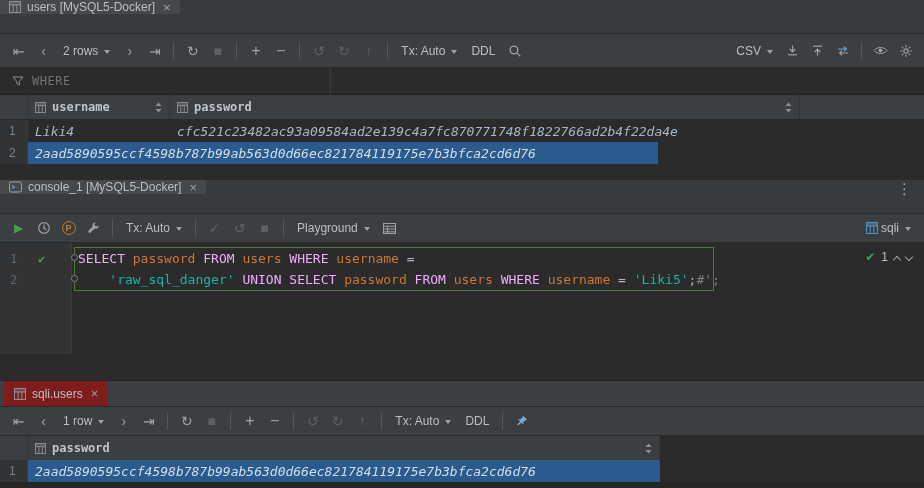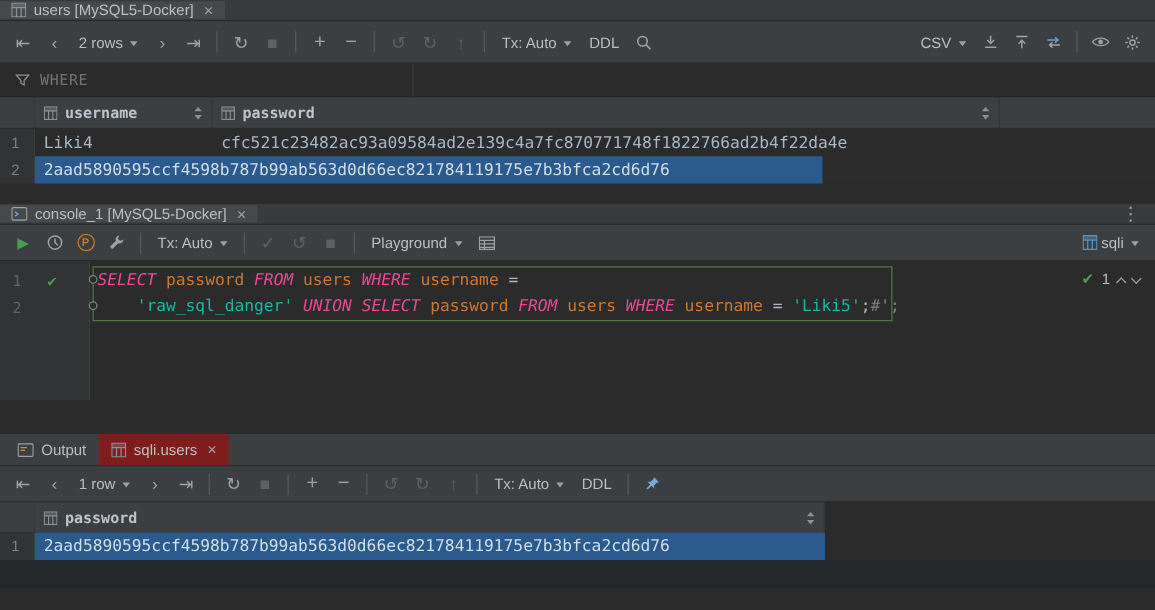--- a/index.html
+++ b/index.html
@@ -1,21 +1,21 @@
 <!DOCTYPE html>
 <html><head>
 <meta charset="utf-8">
 <style>
   * { margin:0; padding:0; box-sizing:border-box; }
   html,body { width:924px; height:488px; background:#2b2b2b; overflow:hidden; }
   body { font-family:"Liberation Sans","DejaVu Sans",sans-serif; font-size:12px; color:#bbbfc3; }
   .app { width:924px; height:488px; display:flex; flex-direction:column; background:#2b2b2b; }
 
   
-  .tabbar { height:17px; flex:none; background:#383b3d; display:flex; align-items:center; border-bottom:1px solid #282b2d; }
+  .tabbar { height:34px; flex:none; background:#383b3d; display:flex; align-items:flex-start; border-bottom:1px solid #282b2d; }
   .tab { display:flex; align-items:center; gap:6px; padding:0 9px; color:#bbbfc3; }
   .tab.active { background:#45494b; }
   .close { color:#9da2a6; font-size:13px; line-height:1; margin-left:2px; }
   .kebab { margin-left:auto; color:#9da2a6; font-size:15px; padding:0 12px; display:flex; align-items:center; }
   .icn { display:flex; align-items:center; }
 
   
   .toolbar { height:34px; flex:none; background:#3c3f41; border-bottom:1px solid #2a2a2a; display:flex; align-items:center; padding:0 7px; gap:2px; }
   .toolbar.slim { height:29px; }
   .tbtn { min-width:23px; height:23px; display:flex; align-items:center; justify-content:center; color:#9da2a6; font-size:14px; line-height:1; }
@@ -41,36 +41,36 @@
   .gcorner { width:28px; flex:none; border-right:1px solid #333637; background:#3c3f41; }
   .hcell { display:flex; align-items:center; gap:6px; padding:0 7px; border-right:1px solid #333637; background:#3c3f41; }
   .hlabel { color:#bcc5cd; font-weight:bold; font-size:12px; font-family:"DejaVu Sans Mono",monospace; }
   .sorticon { margin-left:auto; display:flex; align-items:center; }
   .hfill { flex:1; background:#3c3f41; }
   .w-user { width:142px; flex:none; }
   .w-pass { width:630px; flex:none; }
   .w-bpass { width:632px; flex:none; }
   .grow { height:22px; flex:none; display:flex; align-items:stretch; background:#2b2b2b; font-size:13px; }
   .rnum { width:28px; flex:none; background:#313335; border-right:1px solid #3a3d3e; color:#7c8184; font-size:12px; display:flex; align-items:center; padding-left:9px; }
-  .cell { display:flex; align-items:center; padding:0 7px; color:#a9b7c6; white-space:nowrap; overflow:hidden; }
+  .cell { display:flex; align-items:center; padding:0 7px; color:#a9b7c6; white-space:nowrap; overflow:hidden;font-style:italic; }
   .cell.sel { background:#2b5b8e; color:#d3dde8; }
   .gfill { height:16px; flex:none; background:#2b2b2b; }
 
   
   .editor { height:111px; flex:none; background:#2b2b2b; display:flex; }
   .ed-gutter { width:72px; flex:none; background:#313335; border-right:1px solid #3a3d3e; padding-top:5px; font-family:"DejaVu Sans Mono",monospace; font-size:12px; color:#616569; }
   .gut-line { height:21px; display:flex; align-items:center; padding-left:10px; }
   .lnum { width:14px; }
   .gut-check { color:#4f9e55; font-size:12px; margin-left:14px; }
   .ed-code { position:relative; flex:1; padding:5px 0 0 6px; font-family:"DejaVu Sans Mono",monospace; font-size:13px; line-height:21px; }
   .cline { height:21px; white-space:pre; position:relative; z-index:2; }
   .stmt-frame { position:absolute; left:2px; top:4px; width:640px; height:44px; border:1px solid #4c7a43; z-index:1; }
   .frag-dot { position:absolute; width:7px; height:7px; border-radius:50%; border:1px solid #7d8285; background:#2b2b2b; z-index:3; left:-1px; }
   .d1 { top:11px; } .d2 { top:32px; }
-  .tk-kw { color:#ec4899;font-style:italic; } .tk-id { color:#cc7832; } .tk-str { color:#14b8a6; }
+  .tk-kw { color:#f0abfc; } .tk-id { color:#cc7832; } .tk-str { color:#14b8a6; }
   .tk-pl { color:#a9b7c6; } .tk-cm { color:#808080; } .tk-op { color:#a9b7c6; }
   .result-widget { position:absolute; right:12px; top:4px; display:flex; align-items:center; gap:6px; z-index:4; font-family:"Liberation Sans",sans-serif; }
   .rw-check { color:#4f9e55; font-size:12px; }
   .rcount { color:#bbbfc3; font-size:12px; }
   .chev { width:6px; height:6px; border-right:1.4px solid #9da2a6; border-bottom:1.4px solid #9da2a6; display:inline-block; }
   .chev.up { transform:rotate(-135deg); margin-top:4px; }
   .chev.down { transform:rotate(45deg); margin-bottom:2px; }
   .ed-space { height:26px; flex:none; background:#2b2b2b; }
 
   
@@ -314,29 +314,20 @@
         <span class="rw-check">✔</span>
         <span class="rcount">1</span>
         <span class="chev up"></span>
         <span class="chev down"></span>
       </div>
     </div>
   </div>
   <div class="ed-space"></div>
 
   <div class="btabbar">
-    <div class="btab">
-      <span class="icn">
-        <svg width="13" height="12" viewBox="0 0 13 12">
-            <rect x="0.5" y="1" width="12" height="10" rx="1" fill="none" stroke="#9da2a6"></rect>
-            <path d="M2.5 4h5M2.5 6.2h3.5" stroke="#cf8e3e" fill="none"></path>
-          </svg>
-      </span>
-      <span>Output</span>
-    </div>
     <div class="btab active">
       <span class="icn">
         <svg width="12" height="12" viewBox="0 0 12 12">
             <rect x="0.5" y="0.5" width="11" height="11" fill="none" stroke="#8a9298"></rect>
             <rect x="0.5" y="0.5" width="11" height="3.5" fill="#8a9298" opacity="0.35"></rect>
             <path d="M0.5 4h11M4.2 4v7.5M7.9 4v7.5" stroke="#8a9298" fill="none"></path>
           </svg>
       </span>
       <span>sqli.users</span>
       <span class="close">×</span>

